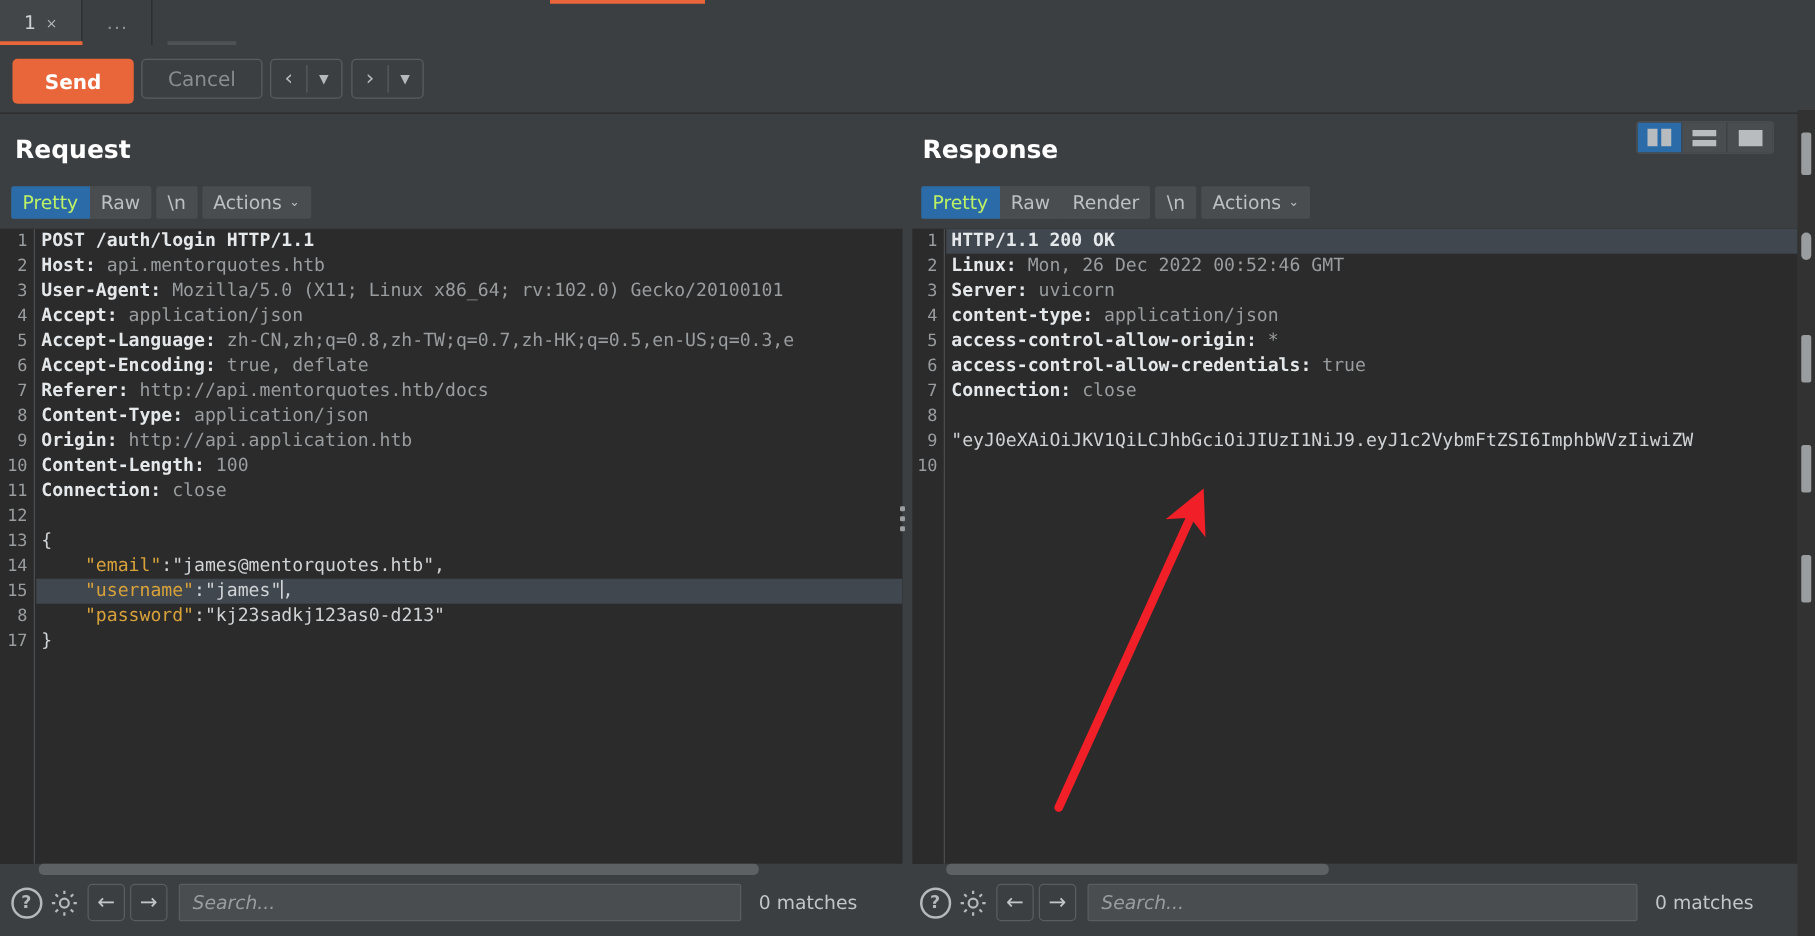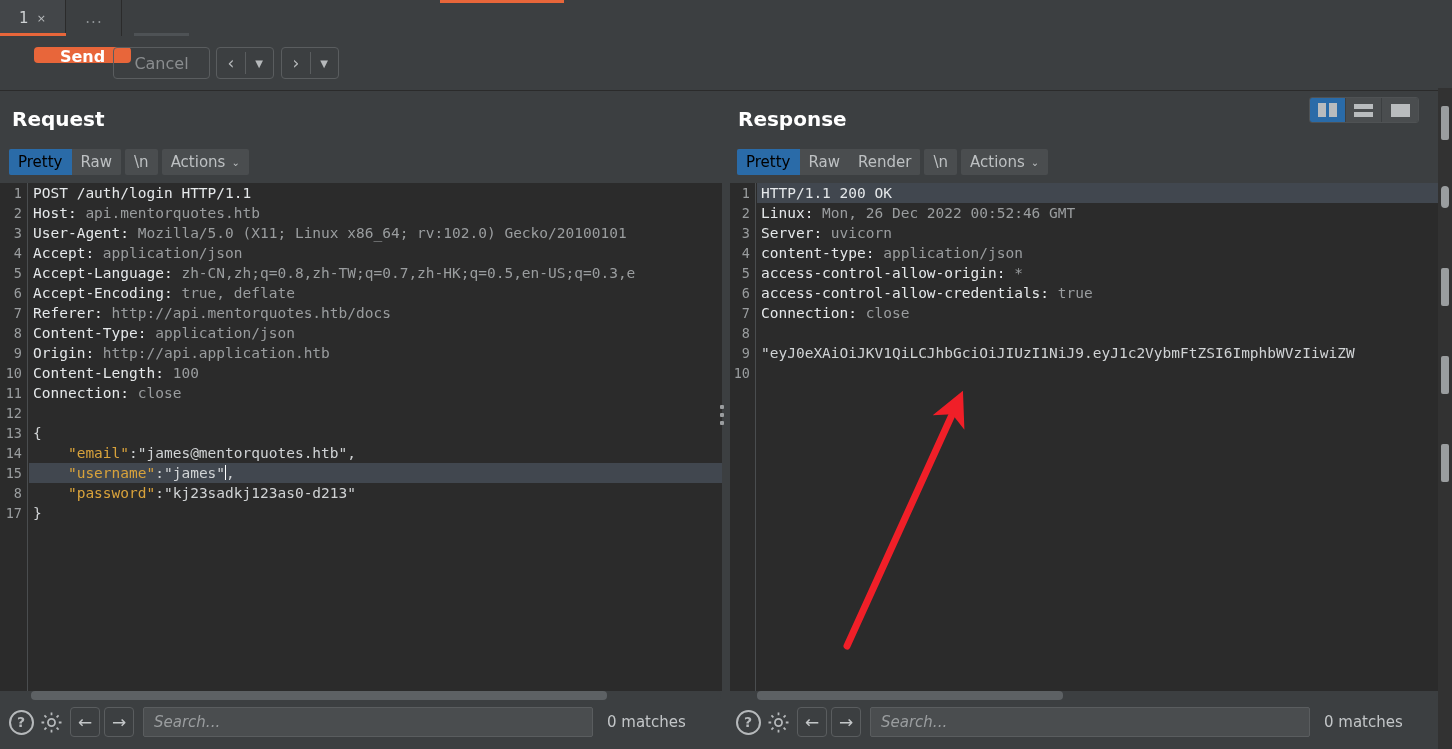--- a/index.html
+++ b/index.html
@@ -45,27 +45,26 @@
     border-right: 1px solid #2b2b2b;
   }
 
   
   .toolbar {
     position: absolute; left: 0; top: 36px; width: 1452px; height: 55px;
     background: #3c3f41;
     border-bottom: 1px solid #2b2b2b;
   }
   .btn-send {
-    position: absolute; left: 10px; top: 11px; width: 97px; height: 16px;
+    position: absolute; left: 10px; top: 11px; width: 97px; height: 36px;
     background: #e8663a; color: #ffffff;
     border: none; border-radius: 4px;
     font-size: 16px; font-weight: bold;
     font-family: "DejaVu Sans", "Liberation Sans", sans-serif;
     cursor: pointer;
-    margin-left: 24px;
   }
   .btn-cancel {
     position: absolute; left: 113px; top: 11px; width: 97px; height: 32px;
     background: transparent; color: #8a8d8f;
     border: 1px solid #5a5d5f; border-radius: 4px;
     font-size: 16px;
     font-family: "DejaVu Sans", "Liberation Sans", sans-serif;
   }
   .btn-nav {
     position: absolute; top: 11px; height: 32px; width: 58px;
@@ -123,21 +122,21 @@
   .viewtabs { position: absolute; top: 58px; display: flex; gap: 4px; }
   .pane-request .viewtabs { left: 9px; }
   .pane-response .viewtabs { left: 7px; }
   .vtab {
     height: 26px; padding: 0 9px;
     display: flex; align-items: center; gap: 6px;
     background: #4a4d4f; color: #bdc0c2;
     font-size: 15px; border-radius: 2px;
     cursor: pointer; white-space: nowrap;
   }
-  .vtab.active { background: #2a6ba8; color: #000000; }
+  .vtab.active { background: #2a6ba8; color: #bef264; }
   .vtab.flat { background: #4a4d4f; }
   .vtab-group { display: flex; background: #4a4d4f; border-radius: 2px; }
   .vtab-group .vtab { border-radius: 0; }
   .vtab-group .vtab:first-child { border-radius: 2px 0 0 2px; }
   .vtab-group .vtab:last-child { border-radius: 0 2px 2px 0; }
   .caret-down { font-size: 10px; color: #bdc0c2; }
 
   
   .editor {
     position: absolute; top: 92px; background: #2b2b2b;
@@ -158,21 +157,21 @@
     padding-right: 5px; color: #9a9d9f; font-size: 13.5px;
   }
   .codearea { position: absolute; top: 0; height: 100%; }
   .pane-request .codearea { left: 29px; right: 0; }
   .pane-response .codearea { left: 27px; right: 0; }
   .cline {
     height: 20px; line-height: 20px; white-space: pre;
     padding-left: 4px; color: #d0d3d5;
   }
   .cline.hl { background: #41474f; }
-  .hdr-name { color: #e5e8ea; font-weight: normal; }
+  .hdr-name { color: #e5e8ea; font-weight: bold; }
   .hdr-val  { color: #9a9d9f; }
   .json-key { color: #d8a23b; }
   .json-punc { color: #d0d3d5; }
   .json-str { color: #d0d3d5; }
   .caret-bar {
     display: inline-block; width: 1px; height: 15px;
     background: #ffffff; vertical-align: -2px;
   }
 
   

